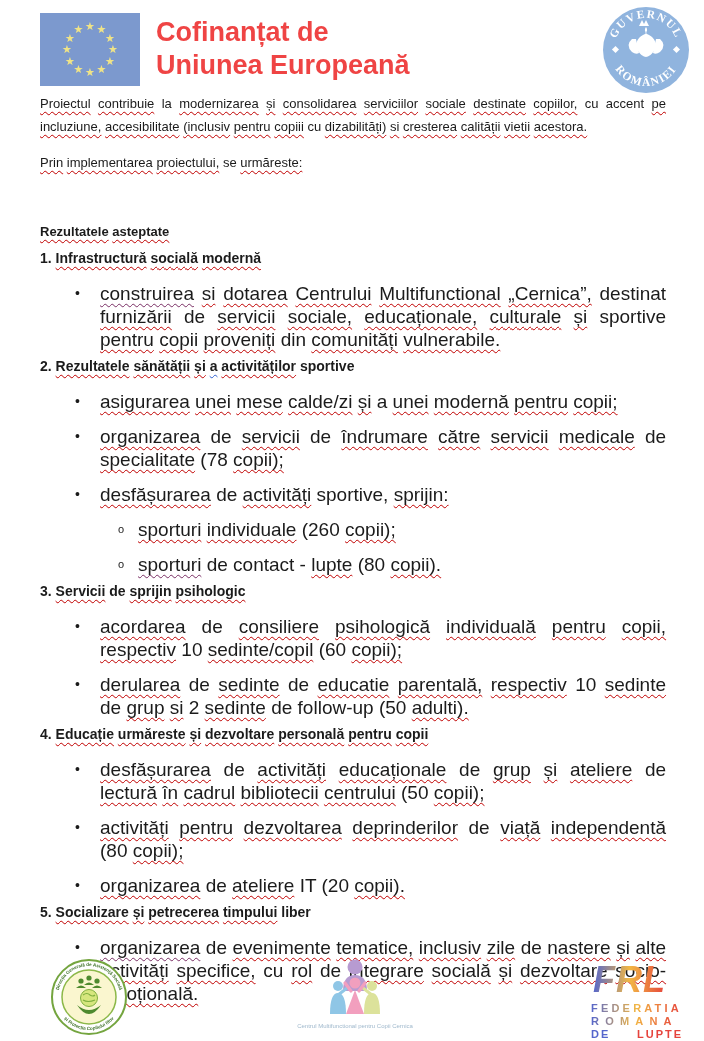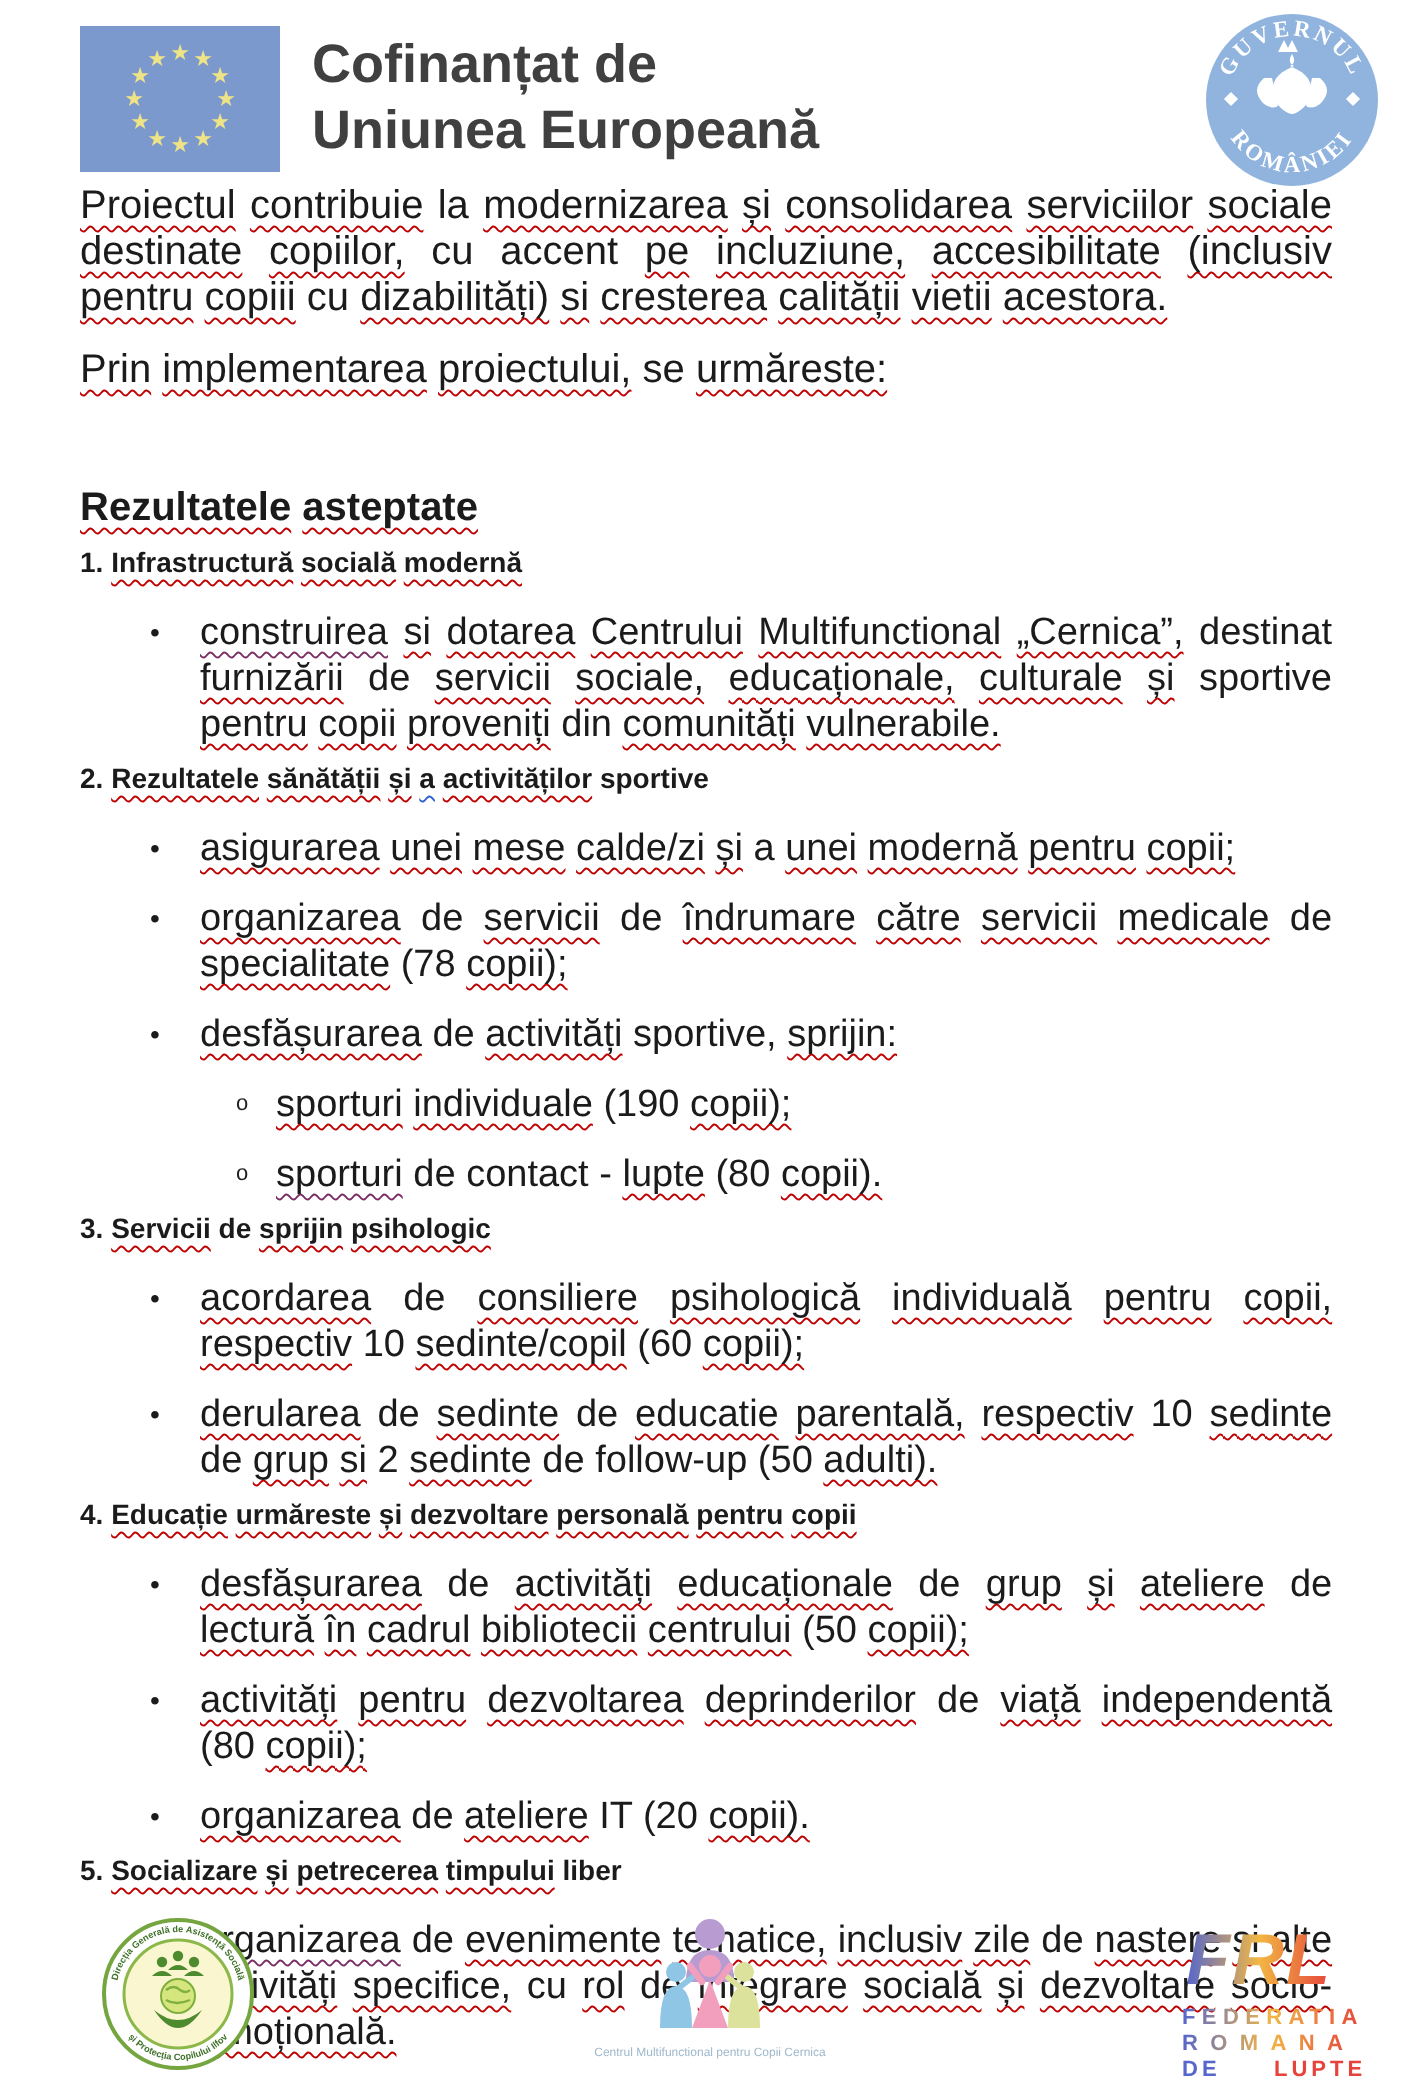--- a/index.html
+++ b/index.html
@@ -5,25 +5,25 @@
   html,body{margin:0;padding:0;}
   body{
     width:704px;height:1041px;overflow:hidden;position:relative;
     background:#ffffff;color:#1b1b1b;
     font-family:"Liberation Sans","DejaVu Sans",sans-serif;
   }
   
   .hdr{position:absolute;top:0;left:0;width:704px;height:90px;}
   .eu-flag{position:absolute;left:40px;top:13px;}
   .eu-label{position:absolute;left:156px;top:16px;font-weight:bold;
-    font-size:27px;line-height:33px;color:#404040;letter-spacing:0;}
+    font-size:27px;line-height:33px;color:#ef4444;letter-spacing:0;}
   .gov-badge{position:absolute;left:601px;top:5px;}
   
   .doc{position:absolute;left:40px;top:86px;width:626px;}
-  .para{font-size:20px;line-height:23px;margin:0;}
+  .para{font-size:13px;line-height:23px;margin:0;}
   .jtext{text-align:justify;}
   .intro{margin-top:6px;}
   .h-results{margin-top:46px;font-weight:bold;}
   .lead{margin-top:13px;}
   .sec-h{margin-top:4px;font-weight:bold;font-size:14px;line-height:23px;}
   .b-item{display:flex;margin-top:12px;}
   .b-item.lvl1{margin-left:35px;}
   .b-item.lvl2{margin-left:78px;}
   .b-marker{flex:0 0 25px;font-size:14px;line-height:23px;}
   .lvl2 .b-marker{flex:0 0 20px;font-size:11px;color:#222;}
@@ -109,21 +109,21 @@
     <div class="b-item lvl1">
       <span class="b-marker">•</span>
       <span class="b-text"><span class="w-red">organizarea</span> <span>de</span> <span class="w-red">servicii</span> <span>de</span> <span class="w-red">îndrumare</span> <span class="w-red">către</span> <span class="w-red">servicii</span> <span class="w-red">medicale</span> <span>de</span> <span class="w-red">specialitate</span> <span>(78</span> <span class="w-red">copii);</span> </span>
     </div>
     <div class="b-item lvl1">
       <span class="b-marker">•</span>
       <span class="b-text"><span class="w-red">desfășurarea</span> <span>de</span> <span class="w-red">activități</span> <span>sportive,</span> <span class="w-red">sprijin:</span> </span>
     </div>
     <div class="b-item lvl2">
       <span class="b-marker">o</span>
-      <span class="b-text"><span class="w-red">sporturi</span> <span class="w-red">individuale</span> <span>(190</span> <span class="w-red">copii);</span> </span>
+      <span class="b-text"><span class="w-red">sporturi</span> <span class="w-red">individuale</span> <span>(260</span> <span class="w-red">copii);</span> </span>
     </div>
     <div class="b-item lvl2">
       <span class="b-marker">o</span>
       <span class="b-text"><span class="w-purple">sporturi</span> <span>de</span> <span>contact</span> <span>-</span> <span class="w-red">lupte</span> <span>(80</span> <span class="w-red">copii).</span> </span>
     </div>
     <div class="sec-h"><span>3.</span> <span class="w-red">Servicii</span> <span>de</span> <span class="w-red">sprijin</span> <span class="w-red">psihologic</span> </div>
     <div class="b-item lvl1">
       <span class="b-marker">•</span>
       <span class="b-text"><span class="w-red">acordarea</span> <span>de</span> <span class="w-red">consiliere</span> <span class="w-red">psihologică</span> <span class="w-red">individuală</span> <span class="w-red">pentru</span> <span class="w-red">copii,</span> <span class="w-red">respectiv</span> <span>10</span> <span class="w-red">sedinte/copil</span> <span>(60</span> <span class="w-red">copii);</span> </span>
     </div>

